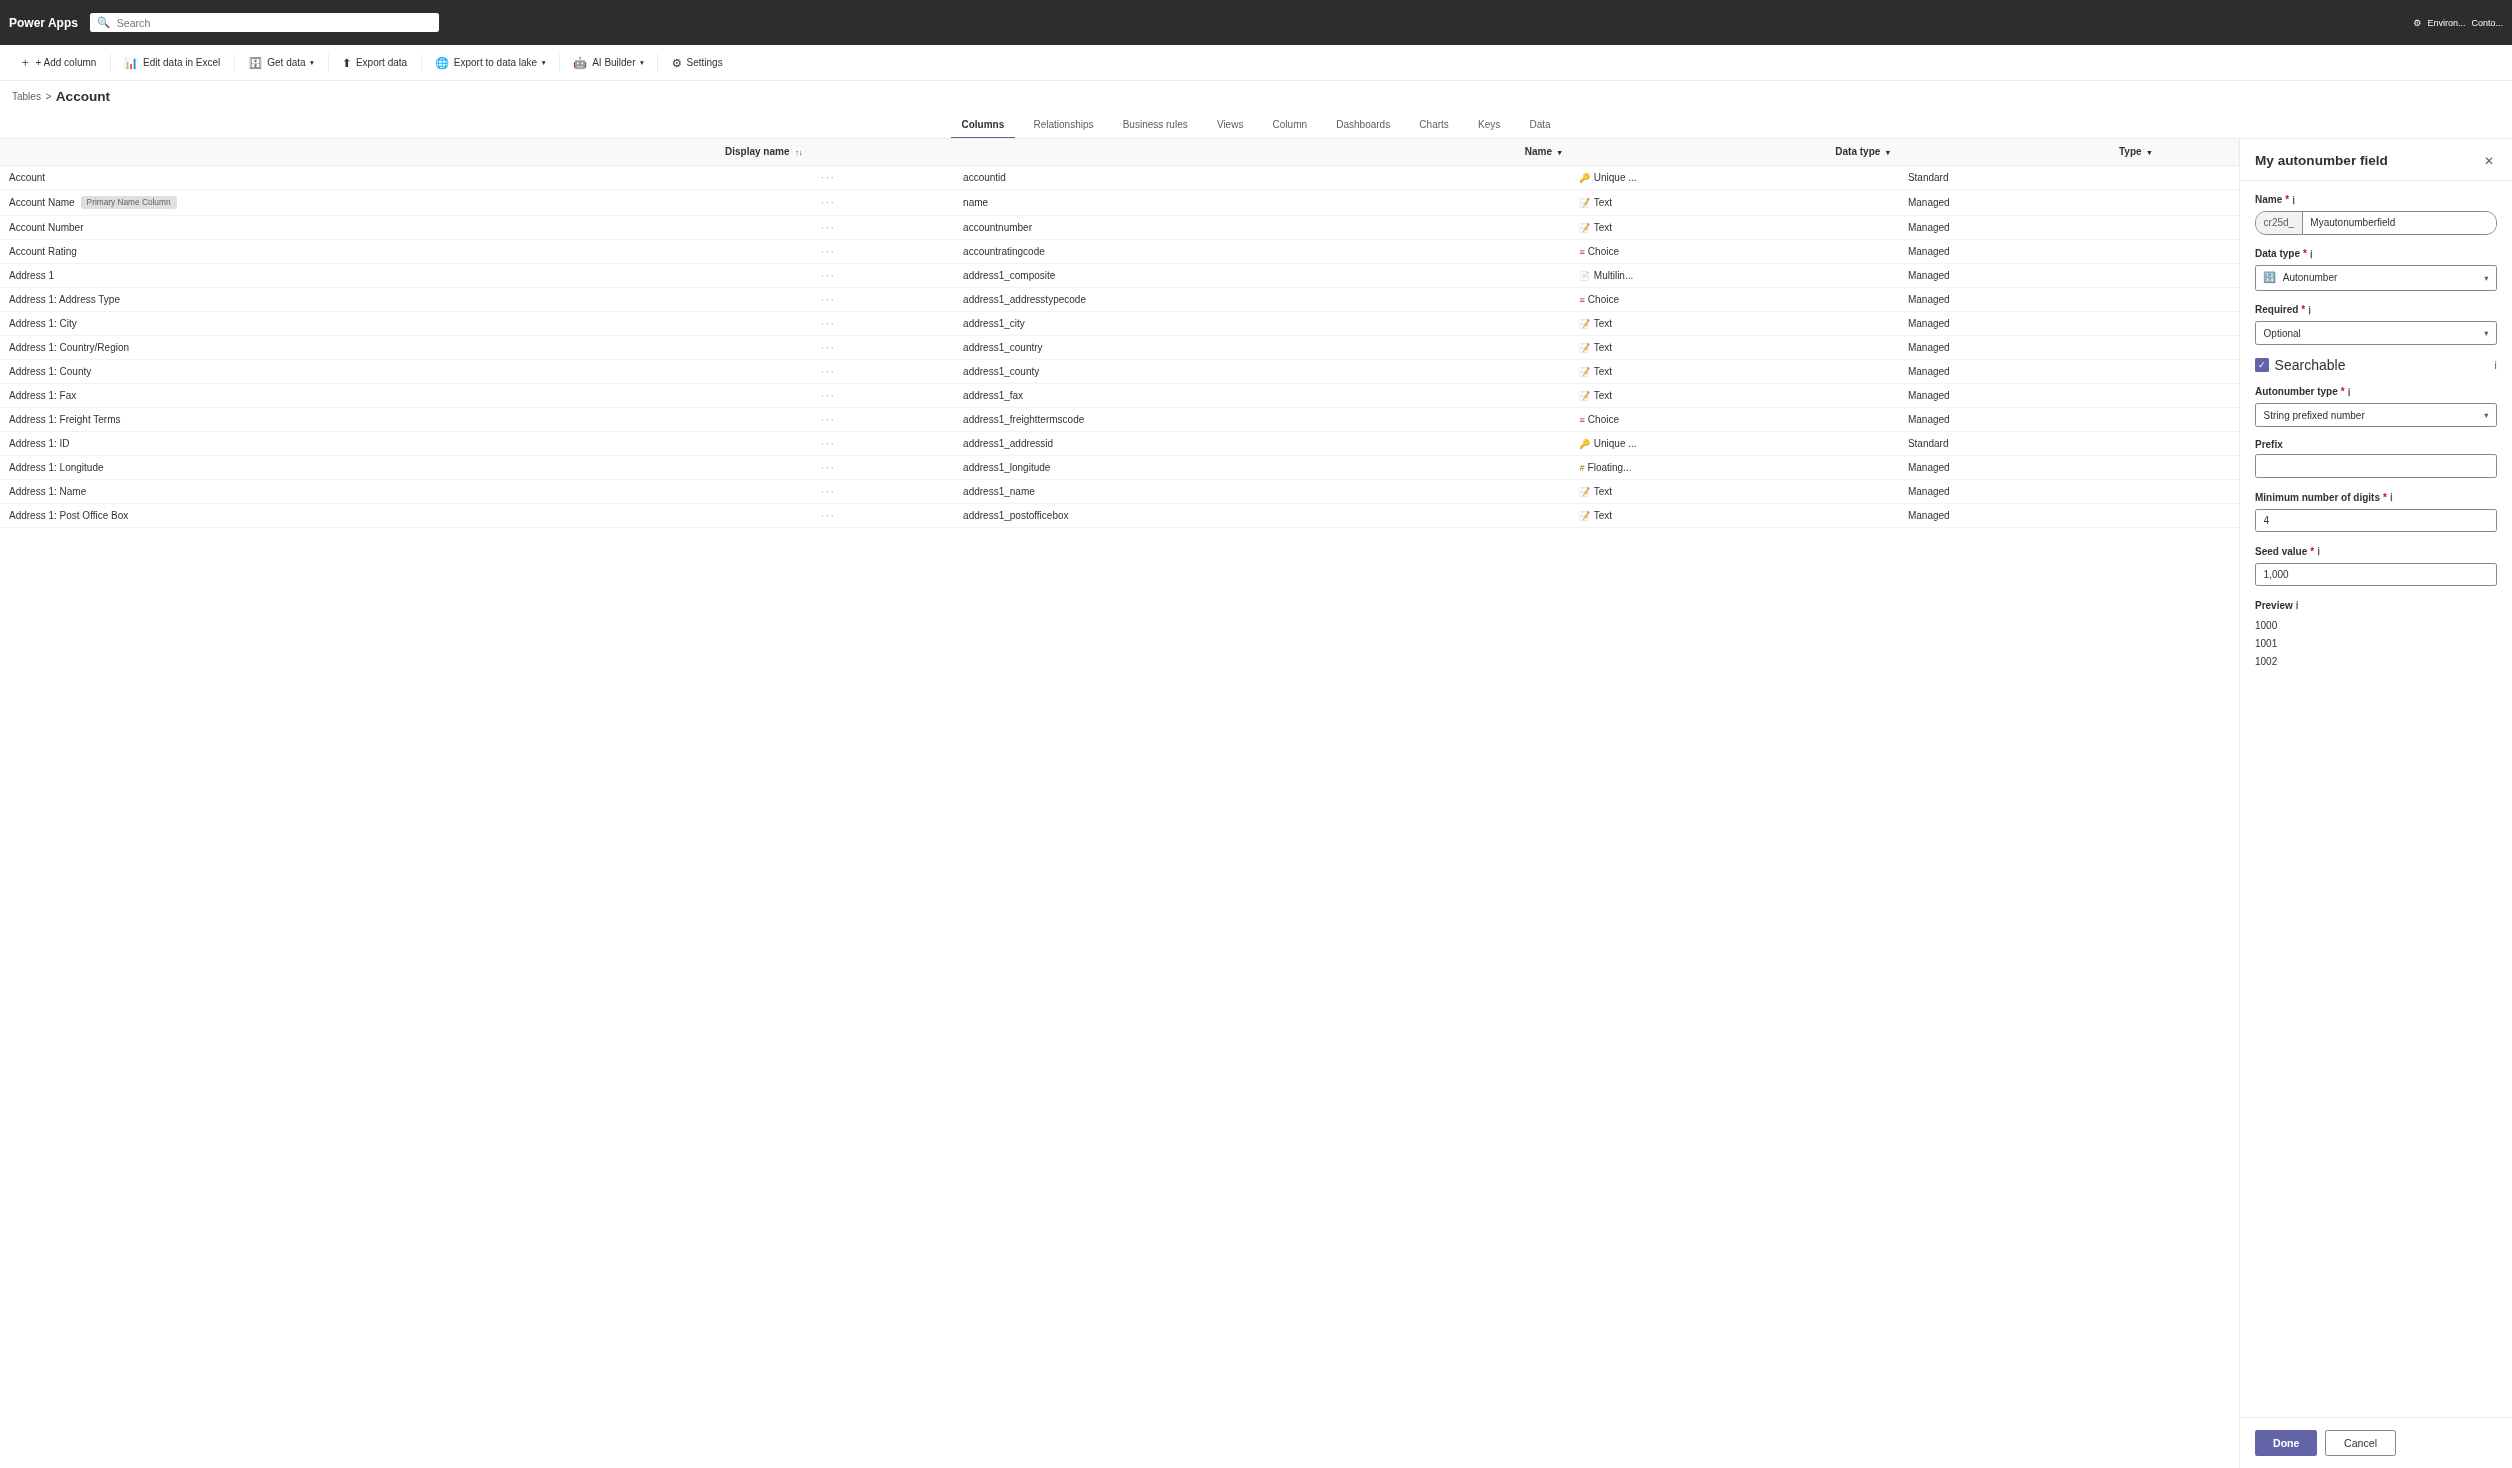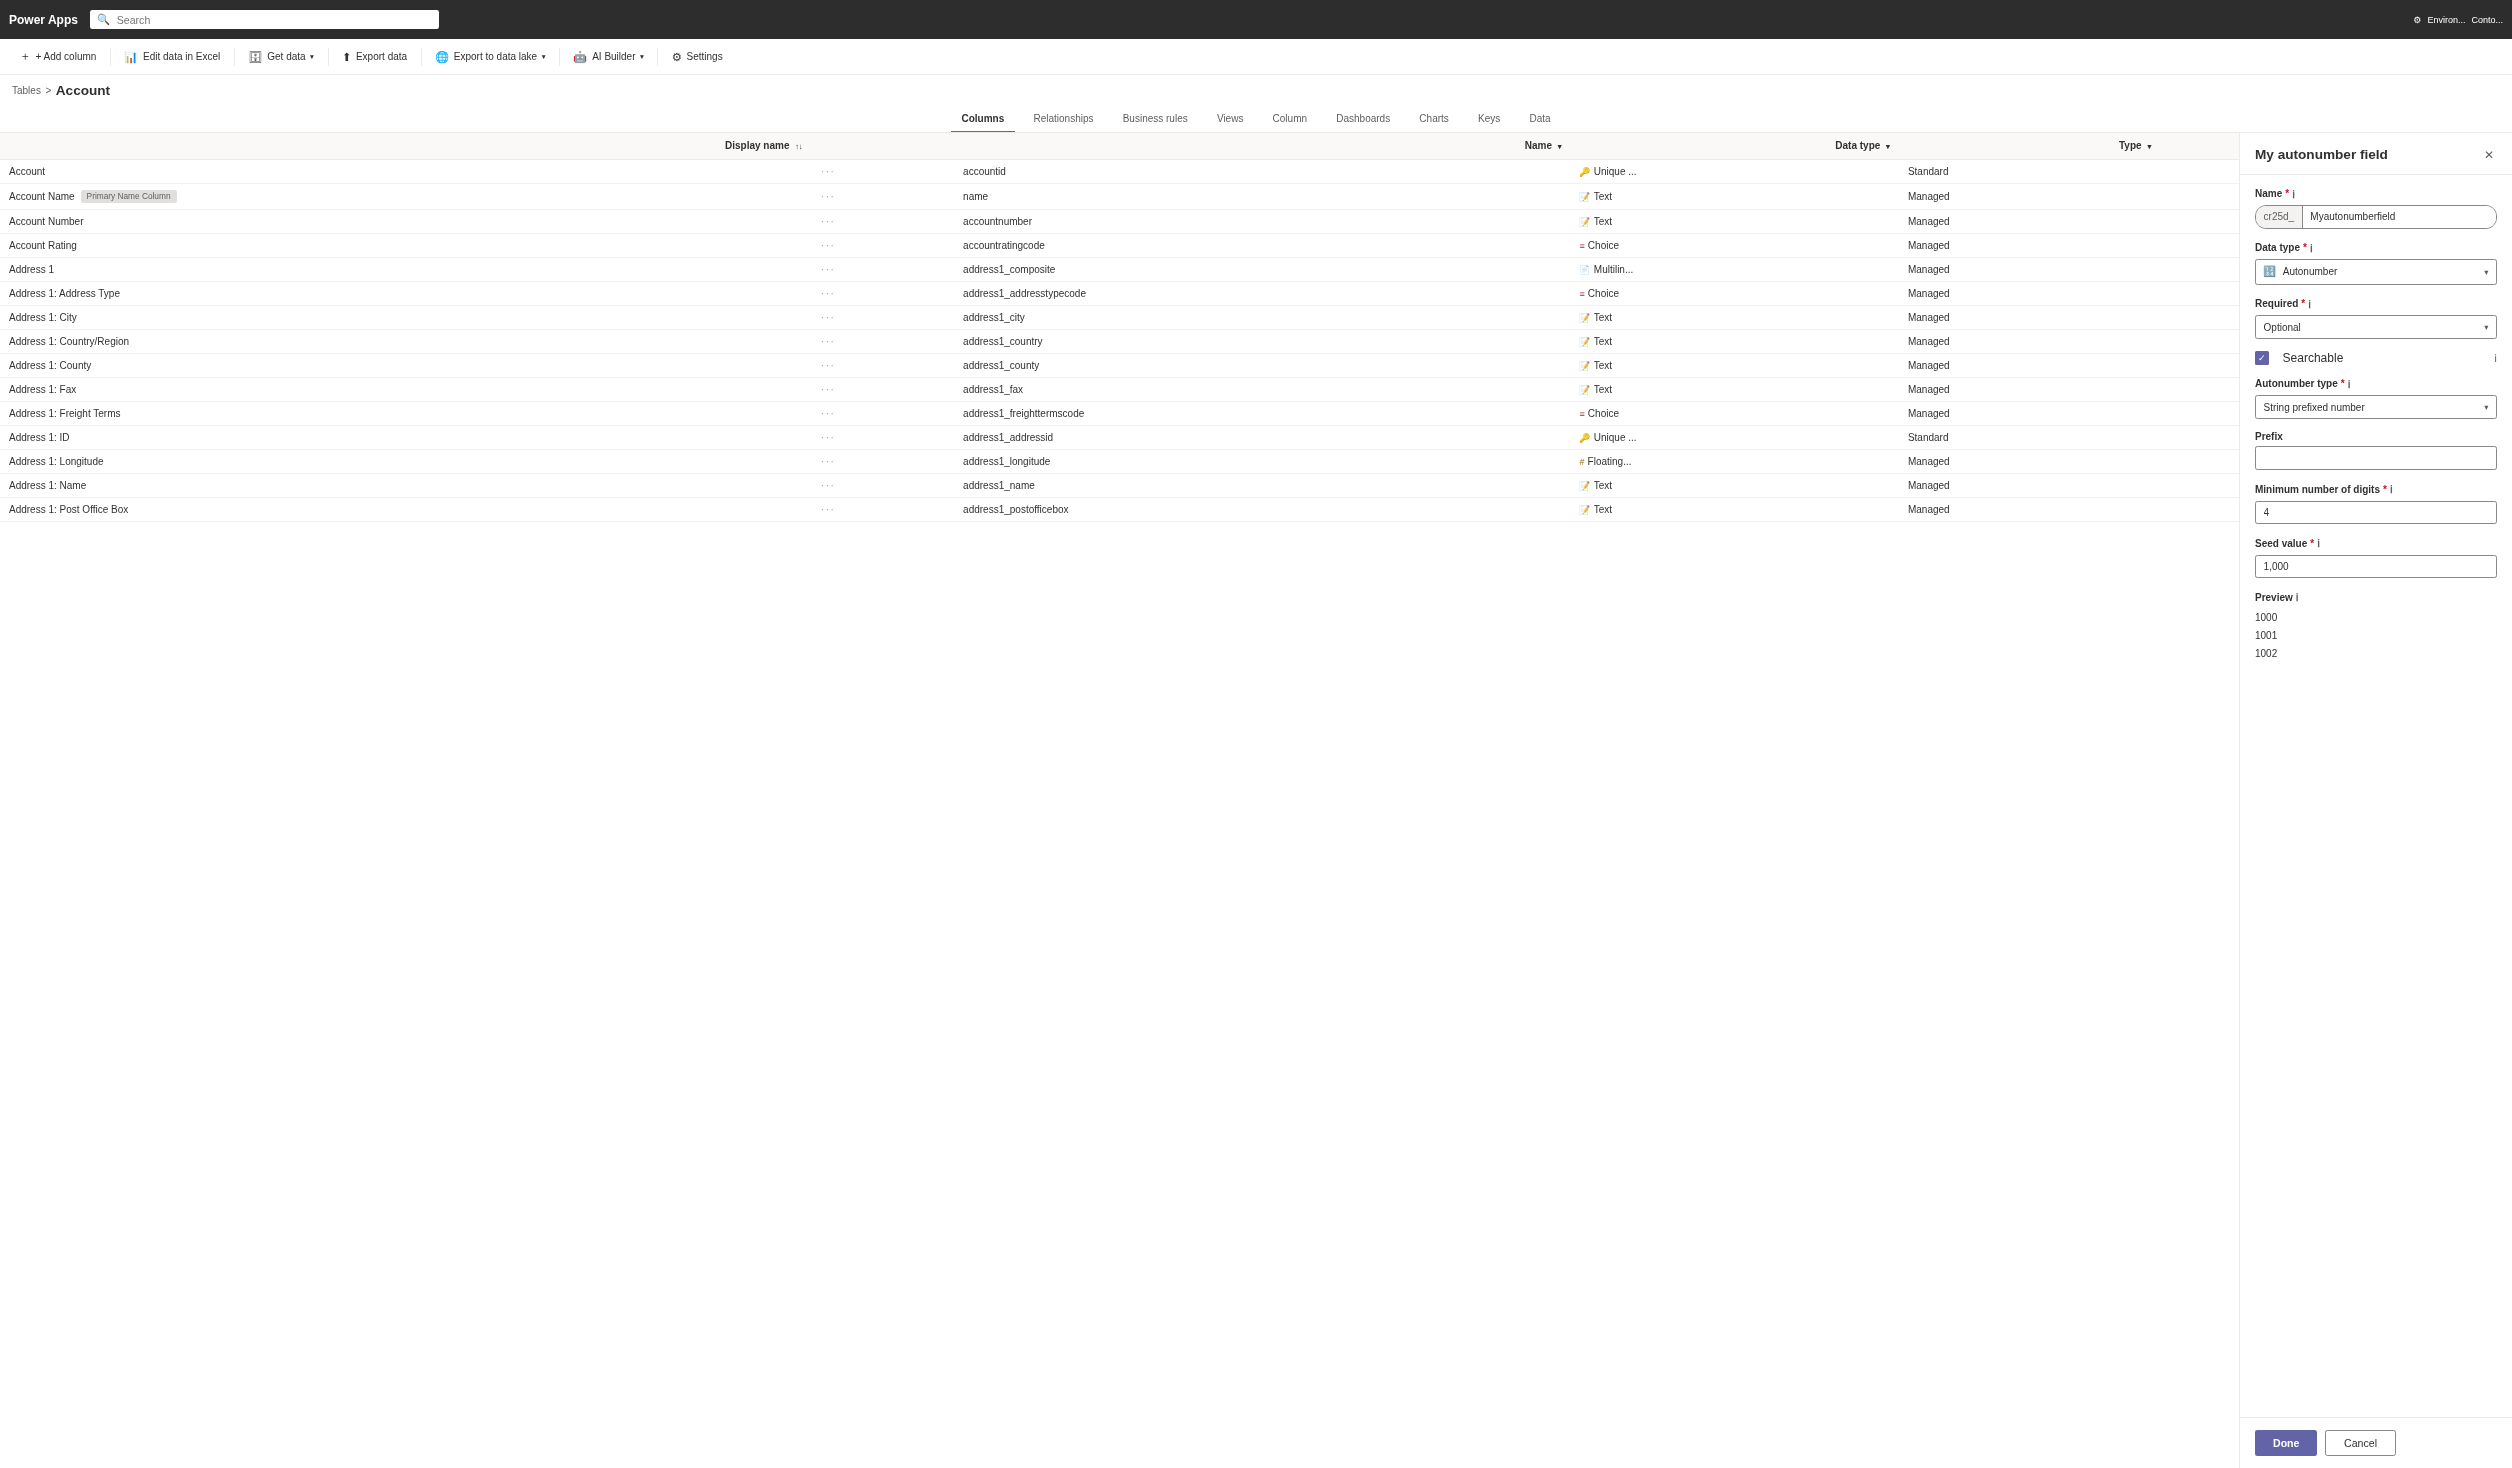--- a/index.html
+++ b/index.html
@@ -1,21 +1,21 @@
 <!DOCTYPE html>
 <html style="font-size:12px"><head>
   <meta charset="utf-8">
   <style>
     * { box-sizing: border-box; margin: 0; padding: 0; }
     body { font-family: 'Segoe UI', sans-serif; font-size: 10.6px; background: #f3f2f1; color: #323130; display: flex; flex-direction: column; height: 100vh; overflow: hidden; }
 
     
     .top-bar {
       background: #2d2d2d;
-      height: 39px;
+      height: 45px;
       display: flex;
       align-items: center;
       padding: 0 9px;
       gap: 12px;
       flex-shrink: 0;
     }
     .top-bar-logo {
       color: #fff;
       font-size: 12px;
       font-weight: 600;
@@ -268,21 +268,21 @@
     }
     .checkbox-left { display: flex; align-items: center; gap: 6px; }
     .checkbox-box {
       width: 13.6px; height: 13.6px;
       background: #6264a7;
       border-radius: 1.5px;
       display: flex; align-items: center; justify-content: center;
       cursor: pointer;
     }
     .checkbox-box .checkmark { color: #fff; font-size: 9px; }
-    .checkbox-label { font-size: 12px; color: #323130; margin-left: 8px; }
+    .checkbox-label { font-size: 14px; color: #323130; }
     .plain-input {
       border: 0.8px solid #8a8886;
       border-radius: 2.3px;
       padding: 5.3px 7.6px;
       font-size: 10px;
       color: #323130;
       outline: none;
       width: 100%;
     }
     .preview-values {

